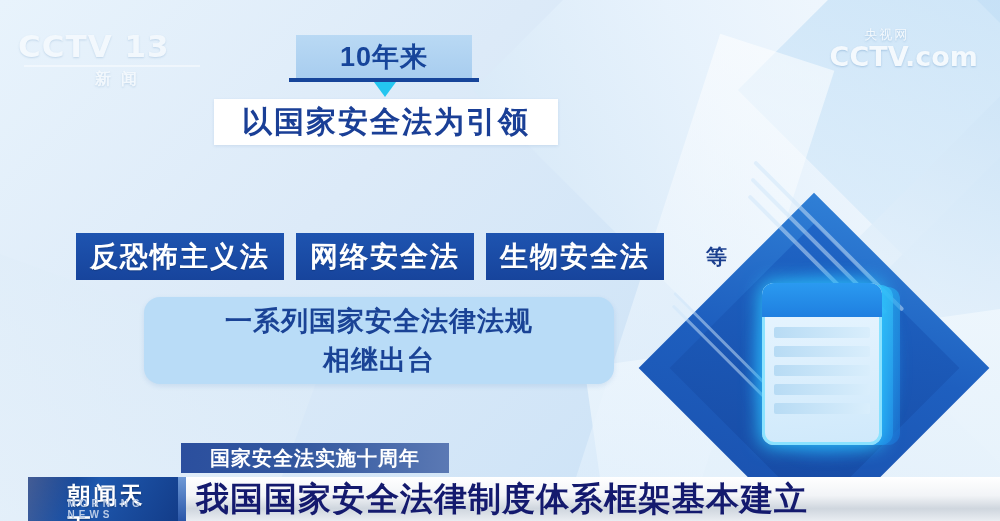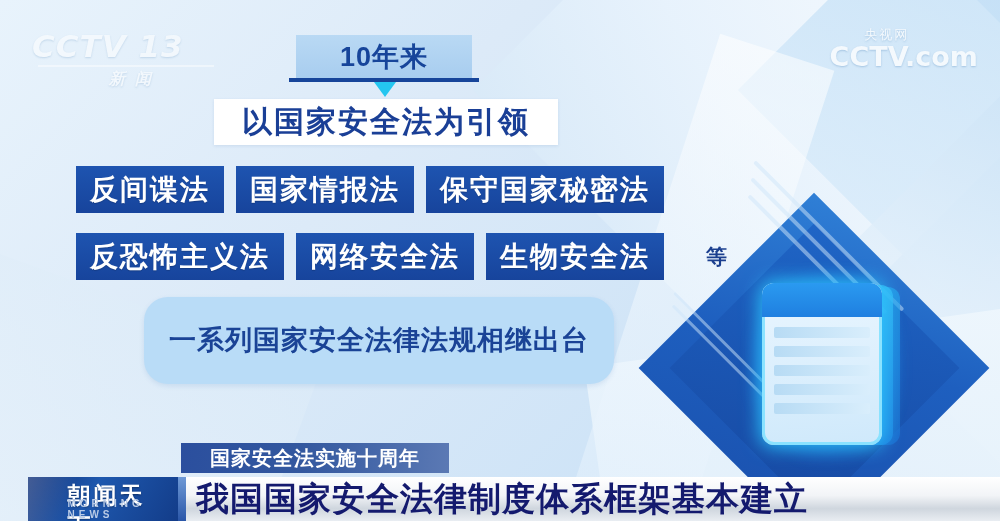--- a/index.html
+++ b/index.html
@@ -41,22 +41,22 @@
              transform:translate(0,-50%) rotate(45deg);
              top:368px; }
   .diamond-dark { position:absolute; left:712px; top:368px; width:205px; height:205px;
              background:linear-gradient(145deg,#1d62c4 0%,#1748a0 100%);
              transform:translate(0,-50%) rotate(45deg); opacity:.85; }
   .streaks { position:absolute; left:640px; top:180px; width:260px; height:300px;
              transform:rotate(45deg); opacity:.5; }
   .streak { position:absolute; background:#cfe6fa; height:4px; border-radius:2px; }
 
   
-  .cctv13 { position:absolute; left:32px; top:28px; width:190px; height:62px;
-            opacity:.55;font-style:italic; }
+  .cctv13 { position:absolute; left:18px; top:28px; width:190px; height:62px;
+            opacity:.55; }
   .cctv13 .mark { font-size:31px; font-weight:700; letter-spacing:1px;
             color:#ffffff; text-shadow:0 1px 2px rgba(80,130,180,.45);
             font-family:"DejaVu Sans",sans-serif; }
   .cctv13 .sub { margin-top:1px; text-align:center; font-size:16px;
             letter-spacing:10px; color:#ffffff; text-shadow:0 1px 2px rgba(80,130,180,.45);
             font-weight:700; padding-left:16px; }
   .cctv13 .line { height:2px; background:rgba(255,255,255,.8); margin:1px 0 2px 6px; width:176px; }
 
   .cctvcom { position:absolute; right:22px; top:26px; text-align:right; opacity:.75; }
   .cctvcom .top { font-size:13px; color:#ffffff; letter-spacing:2px;
@@ -87,22 +87,22 @@
   .law {
       background:linear-gradient(180deg,#1e54b0 0%,#17449c 100%);
       height:47px; display:flex; align-items:center; justify-content:center;
       padding:0 14px; }
   .law span { font-size:28px; font-weight:700; color:#ffffff; letter-spacing:2px;
       text-shadow:0 1px 1px rgba(0,0,0,.18); }
   .deng { position:absolute; left:706px; top:243px; font-size:21px; font-weight:700;
       color:#1b3f8f; }
 
   .summary { position:absolute; left:144px; top:297px; width:470px; height:87px;
-      background:#b9dcf7; border-radius:24px;
-      display:flex; flex-direction:row; align-items:center; justify-content:center;
+      background:#b9dcf7; border-radius:16px;
+      display:flex; flex-direction:column; align-items:center; justify-content:center;
       box-shadow:0 2px 5px rgba(50,110,180,.13); }
   .summary span { font-size:27px; font-weight:700; color:#1a4396; letter-spacing:1px;
       line-height:1.42; }
 
   
   .doc-wrap { position:absolute; left:762px; top:283px; width:128px; height:165px; }
   .doc-glow { position:absolute; inset:-14px; border-radius:22px;
       background:radial-gradient(ellipse at center,rgba(40,200,255,.85) 0%,rgba(30,150,245,.35) 55%,rgba(20,90,200,0) 75%);
       filter:blur(5px); }
   .doc-back { position:absolute; left:16px; top:4px; width:122px; height:158px;
@@ -182,31 +182,20 @@
   <div class="tag10">
     <span>10年来</span>
   </div>
   <div class="tag10-rule"></div>
   <div class="tag10-tri"></div>
 
   <div class="white-band">
     <span>以国家安全法为引领</span>
   </div>
 
-  <div class="law-row row1">
-    <div class="law">
-        <span>反间谍法</span>
-      </div>
-    <div class="law">
-        <span>国家情报法</span>
-      </div>
-    <div class="law">
-        <span>保守国家秘密法</span>
-      </div>
-  </div>
 
   <div class="law-row row2">
     <div class="law">
         <span>反恐怖主义法</span>
       </div>
     <div class="law">
         <span>网络安全法</span>
       </div>
     <div class="law">
         <span>生物安全法</span>

